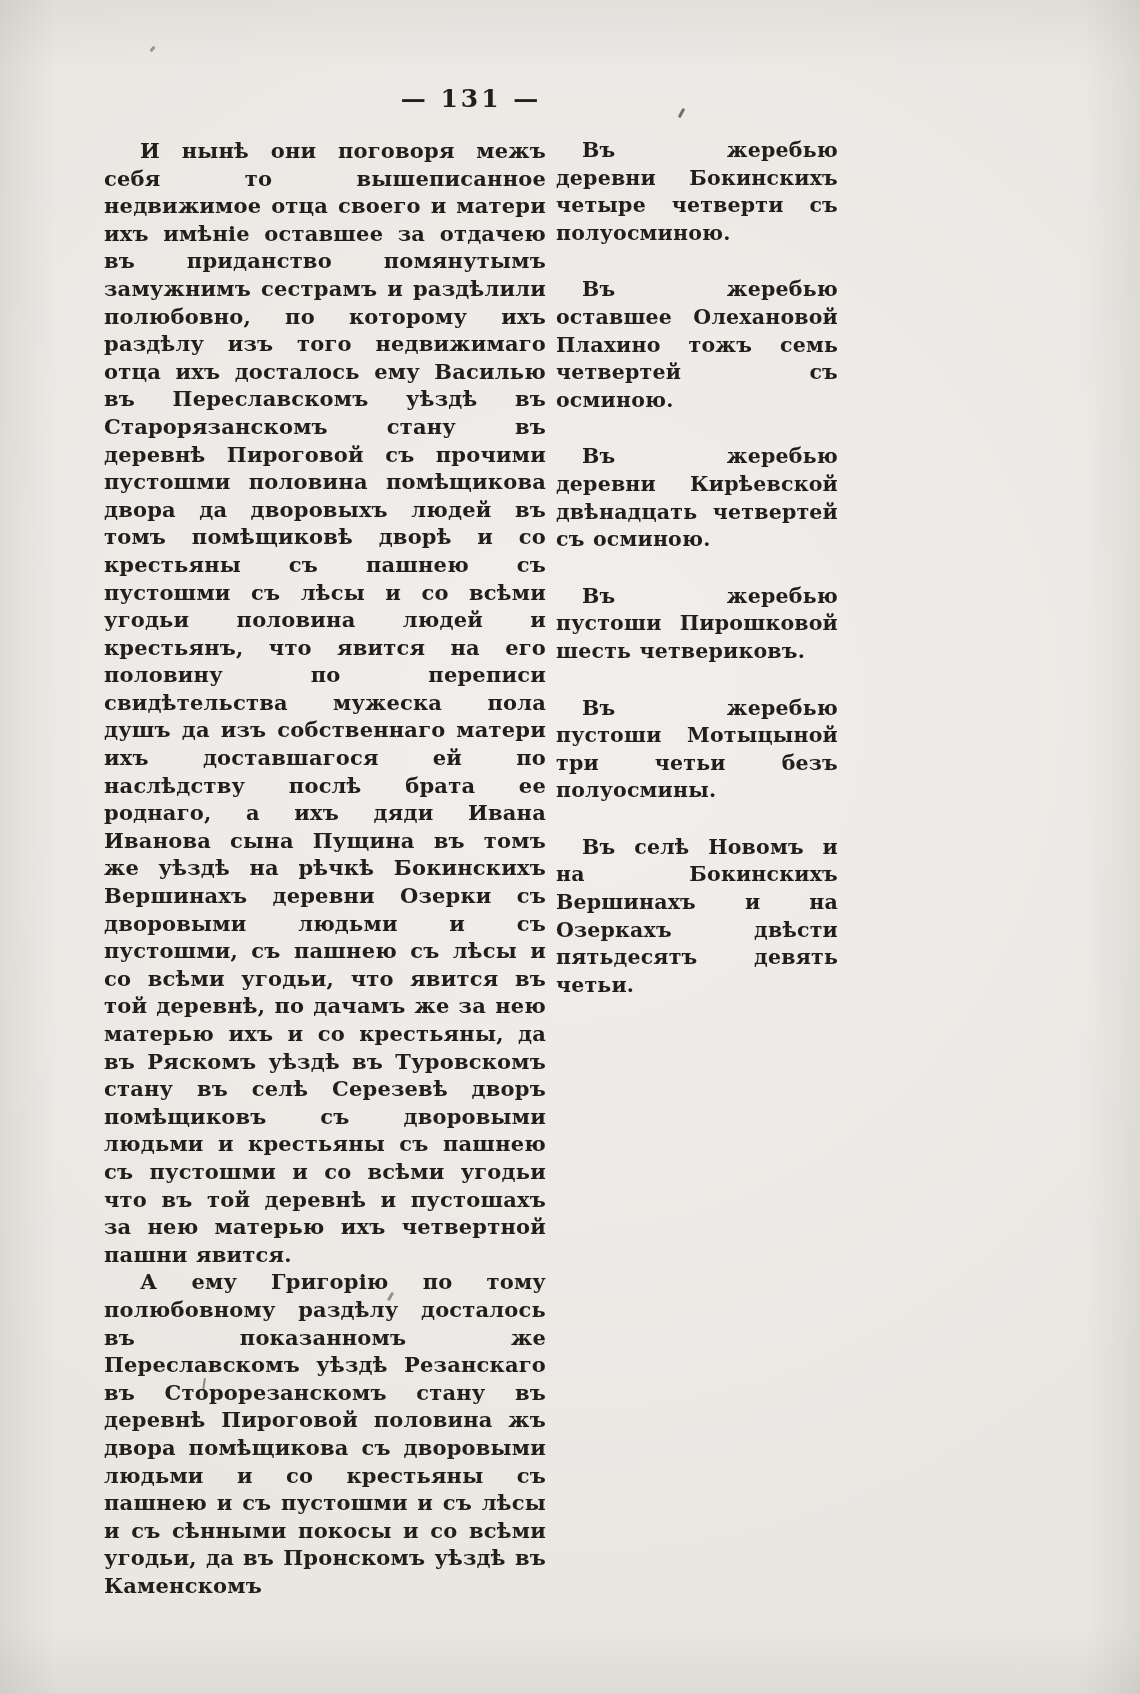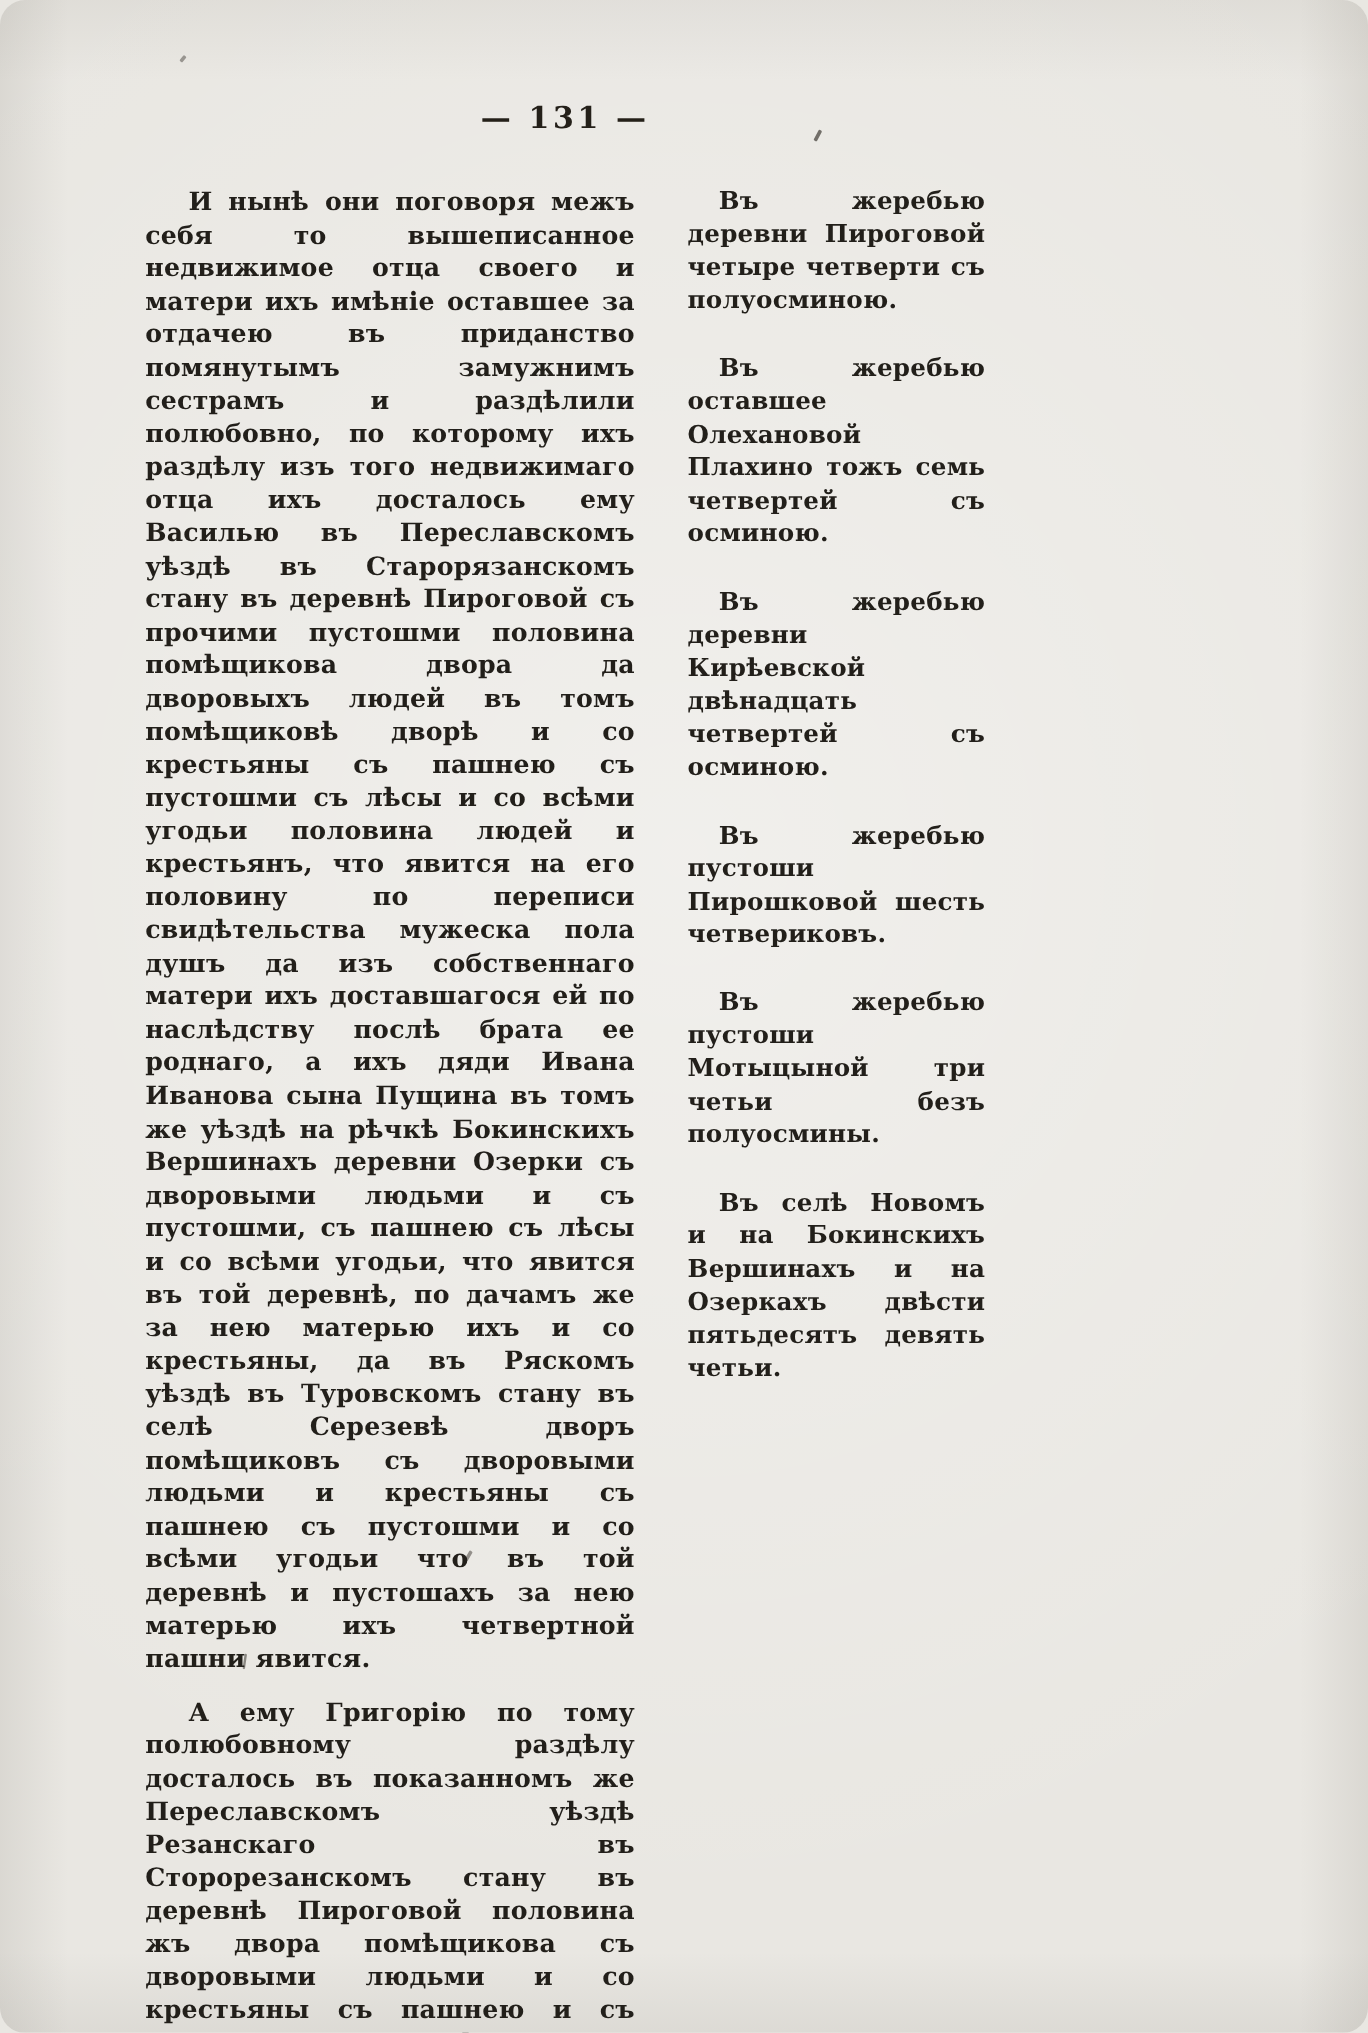--- a/index.html
+++ b/index.html
@@ -13,21 +13,20 @@
     background: #e9e7e2;
   }
   .paper {
     position: absolute;
     inset: 0;
     background:
       radial-gradient(120% 85% at 50% 42%, rgba(255,255,255,0.35) 0%, rgba(255,255,255,0) 62%),
       linear-gradient(90deg, rgba(110,105,95,0.12) 0%, rgba(110,105,95,0) 5%, rgba(110,105,95,0) 95%, rgba(110,105,95,0.12) 100%),
       linear-gradient(0deg, rgba(110,105,95,0.10) 0%, rgba(110,105,95,0) 4%, rgba(110,105,95,0) 96%, rgba(110,105,95,0.08) 100%),
       #e9e7e2;
-    border-radius: 21px;
   }
   .content {
     position: absolute;
     left: 104px;
     top: 84px;
     width: 734px;
     color: #221f1a;
   }
   .page-number {
     text-align: center;
@@ -38,21 +37,21 @@
     color: #242019;
   }
   .columns {
     display: flex;
     gap: 10px;
     align-items: flex-start;
   }
   .col-left { width: 442px; }
   .col-right { width: 282px; }
   p {
-    margin: 17px;
+    margin: 0;
     font-size: 21px;
     font-weight: 700;
     line-height: 27.6px;
     text-align: justify;
     letter-spacing: 0.2px;
     word-spacing: 1px;
     color: #221f1a;
   }
   .col-left p { text-indent: 36px; }
   .col-right p { text-indent: 26px; margin-bottom: 29px; font-size: 20.5px; }
@@ -80,21 +79,21 @@
   <div class="content">
     <div class="page-number">— 131 —</div>
 
     <div class="columns">
       <div class="col-left">
         <p>И нынѣ они поговоря межъ себя то вышеписанное недвижимое отца своего и матери ихъ имѣніе оставшее за отдачею въ приданство помянутымъ замужнимъ сестрамъ и раздѣлили полюбовно, по которому ихъ раздѣлу изъ того недвижимаго отца ихъ досталось ему Василью въ Переславскомъ уѣздѣ въ Старорязанскомъ стану въ деревнѣ Пироговой съ прочими пустошми половина помѣщикова двора да дворовыхъ людей въ томъ помѣщиковѣ дворѣ и со крестьяны съ пашнею съ пустошми съ лѣсы и со всѣми угодьи половина людей и крестьянъ, что явится на его половину по переписи свидѣтельства мужеска пола душъ да изъ собственнаго матери ихъ доставшагося ей по наслѣдству послѣ брата ее роднаго, а ихъ дяди Ивана Иванова сына Пущина въ томъ же уѣздѣ на рѣчкѣ Бокинскихъ Вершинахъ деревни Озерки съ дворовыми людьми и съ пустошми, съ пашнею съ лѣсы и со всѣми угодьи, что явится въ той деревнѣ, по дачамъ же за нею матерью ихъ и со крестьяны, да въ Ряскомъ уѣздѣ въ Туровскомъ стану въ селѣ Серезевѣ дворъ помѣщиковъ съ дворовыми людьми и крестьяны съ пашнею съ пустошми и со всѣми угодьи что въ той деревнѣ и пустошахъ за нею матерью ихъ четвертной пашни явится.</p>
         <p>А ему Григорію по тому полюбовному раздѣлу досталось въ показанномъ же Переславскомъ уѣздѣ Резанскаго въ Сторорезанскомъ стану въ деревнѣ Пироговой половина жъ двора помѣщикова съ дворовыми людьми и со крестьяны съ пашнею и съ пустошми и съ лѣсы и съ сѣнными покосы и со всѣми угодьи, да въ Пронскомъ уѣздѣ въ Каменскомъ</p>
       </div>
 
       <div class="col-right">
-        <p>Въ жеребью деревни Пироговой четыре четверти съ полуосминою.</p>
+        <p>Въ жеребью деревни Бокинскихъ четыре четверти съ полуосминою.</p>
         <p>Въ жеребью оставшее Олехановой Плахино тожъ семь четвертей съ осминою.</p>
         <p>Въ жеребью деревни Кирѣевской двѣнадцать четвертей съ осминою.</p>
         <p>Въ жеребью пустоши Пирошковой шесть четвериковъ.</p>
         <p>Въ жеребью пустоши Мотыцыной три четьи безъ полуосмины.</p>
         <p>Въ селѣ Новомъ и на Бокинскихъ Вершинахъ и на Озеркахъ двѣсти пятьдесятъ девять четьи.</p>
       </div>
     </div>
   </div>
 </div>
 

